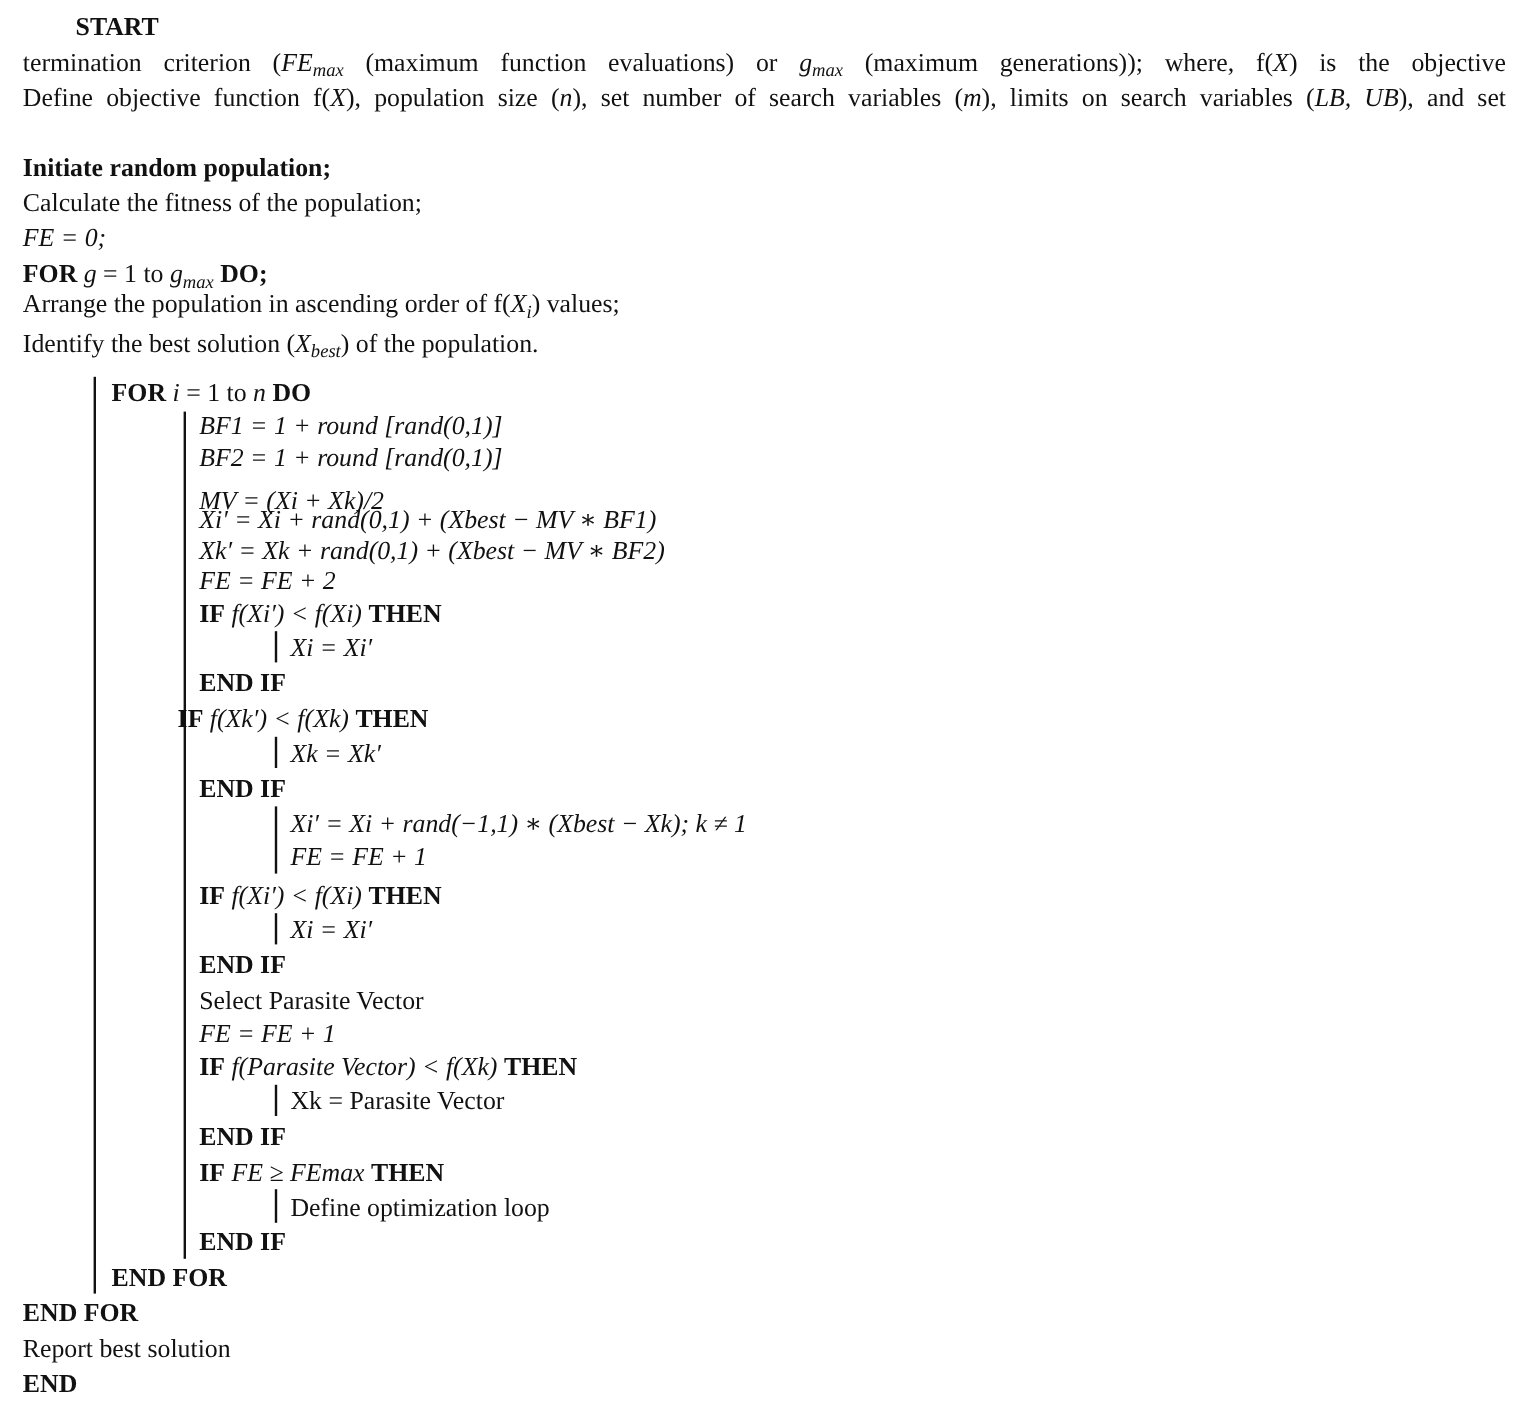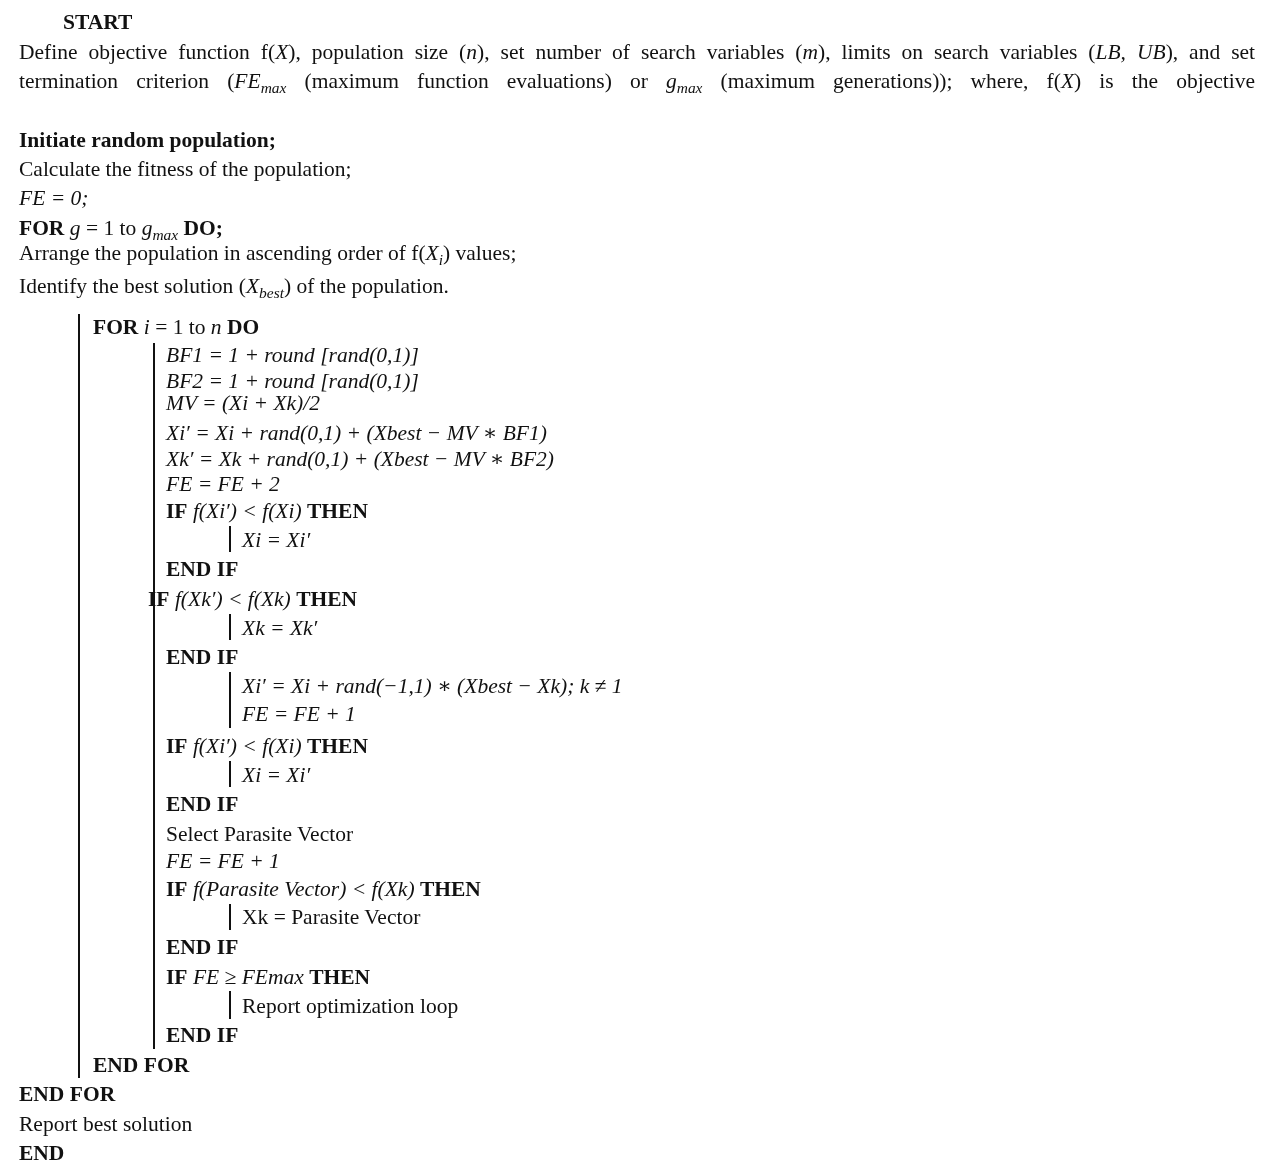--- a/index.html
+++ b/index.html
@@ -13,22 +13,22 @@
   .para span.row{display:block;text-align:justify;text-align-last:justify;}
   .para span.row.last{text-align-last:left;}
   .bar{position:absolute;background:#111;width:2px;}
 </style>
 </head>
 <body>
 
 <div class="ln b" style="left:19px;top:9px;margin-left:44px;">START</div>
 
 <div class="para" style="top:38px;">
+  <span class="row"><span>termination criterion (</span><span class="i">FE</span><sub>max</sub><span> (maximum function evaluations) or </span><span class="i">g</span><sub>max</sub><span> (maximum generations)); where, f(</span><span class="i">X</span><span>) is the objective</span></span>
   <span class="row"><span>Define objective function f(</span><span class="i">X</span><span>), population size (</span><span class="i">n</span><span>), set number of search variables (</span><span class="i">m</span><span>), limits on search variables (</span><span class="i">LB, UB</span><span>), and set</span></span>
-  <span class="row"><span>termination criterion (</span><span class="i">FE</span><sub>max</sub><span> (maximum function evaluations) or </span><span class="i">g</span><sub>max</sub><span> (maximum generations)); where, f(</span><span class="i">X</span><span>) is the objective</span></span>
 </div>
 
 <div class="ln" style="left:19px;top:127px;font-weight:bold;">Initiate random population;</div>
 <div class="ln" style="left:19px;top:156px;">Calculate the fitness of the population;</div>
 <div class="ln i" style="left:19px;top:185px;">FE = 0;</div>
 
 <div class="ln" style="left:19px;top:215px;">
   <span class="b">FOR</span>&nbsp;<span class="i">g</span><span> = 1 to </span><span class="i">g</span><sub>max</sub>&nbsp;<span class="b">DO;</span>
 </div>
 
@@ -42,21 +42,21 @@
 <div class="bar" style="left:78px;top:314px;height:764px;"></div>
 
 <div class="ln" style="left:93px;top:314px;">
   <span class="b">FOR</span>&nbsp;<span class="i">i</span><span> = 1 to </span><span class="i">n</span>&nbsp;<span class="b">DO</span>
 </div>
 
 <div class="bar" style="left:153px;top:343px;height:706px;"></div>
 
 <div class="ln i" style="left:166px;top:342px;">BF1 = 1 + round [rand(0,1)]</div>
 <div class="ln i" style="left:166px;top:368px;">BF2 = 1 + round [rand(0,1)]</div>
-<div class="ln i" style="left:166px;top:390px;text-align:right;">MV = (Xi + Xk)/2</div>
+<div class="ln i" style="left:166px;top:404px;text-align:right;">MV = (Xi + Xk)/2</div>
 <div class="ln i" style="left:166px;top:420px;">Xi′ = Xi + rand(0,1) + (Xbest − MV ∗ BF1)</div>
 <div class="ln i" style="left:166px;top:446px;">Xk′ = Xk + rand(0,1) + (Xbest − MV ∗ BF2)</div>
 <div class="ln i" style="left:166px;top:471px;">FE = FE + 2</div>
 
 <div class="ln" style="left:166px;top:498px;"><b>IF</b><span class="i">&nbsp;f(Xi′) &lt; f(Xi)&nbsp;</span><b>THEN</b></div>
 <div class="bar" style="left:229px;top:526px;height:26px;"></div>
 <div class="ln i" style="left:242px;top:527px;">Xi = Xi′</div>
 <div class="ln b" style="left:166px;top:556px;">END IF</div>
 
 <div class="ln" style="left:148px;top:586px;"><b>IF</b><span class="i">&nbsp;f(Xk′) &lt; f(Xk)&nbsp;</span><b>THEN</b></div>
@@ -75,19 +75,19 @@
 
 <div class="ln" style="left:166px;top:821px;">Select Parasite Vector</div>
 <div class="ln i" style="left:166px;top:848px;">FE = FE + 1</div>
 <div class="ln" style="left:166px;top:876px;"><b>IF</b><span class="i">&nbsp;f(Parasite Vector) &lt; f(Xk)&nbsp;</span><b>THEN</b></div>
 <div class="bar" style="left:229px;top:904px;height:26px;"></div>
 <div class="ln" style="left:242px;top:904px;">Xk = Parasite Vector</div>
 <div class="ln b" style="left:166px;top:934px;">END IF</div>
 
 <div class="ln" style="left:166px;top:964px;"><b>IF</b><span class="i">&nbsp;FE ≥ FEmax&nbsp;</span><b>THEN</b></div>
 <div class="bar" style="left:229px;top:991px;height:28px;"></div>
-<div class="ln" style="left:242px;top:993px;">Report optimization loop</div>
+<div class="ln" style="left:242px;top:993px;">Define optimization loop</div>
 <div class="ln b" style="left:166px;top:1022px;">END IF</div>
 
 <div class="ln b" style="left:93px;top:1052px;">END FOR</div>
 <div class="ln b" style="left:19px;top:1081px;">END FOR</div>
 <div class="ln" style="left:19px;top:1111px;">Report best solution</div>
 <div class="ln b" style="left:19px;top:1140px;">END</div>
 
 </body></html>

